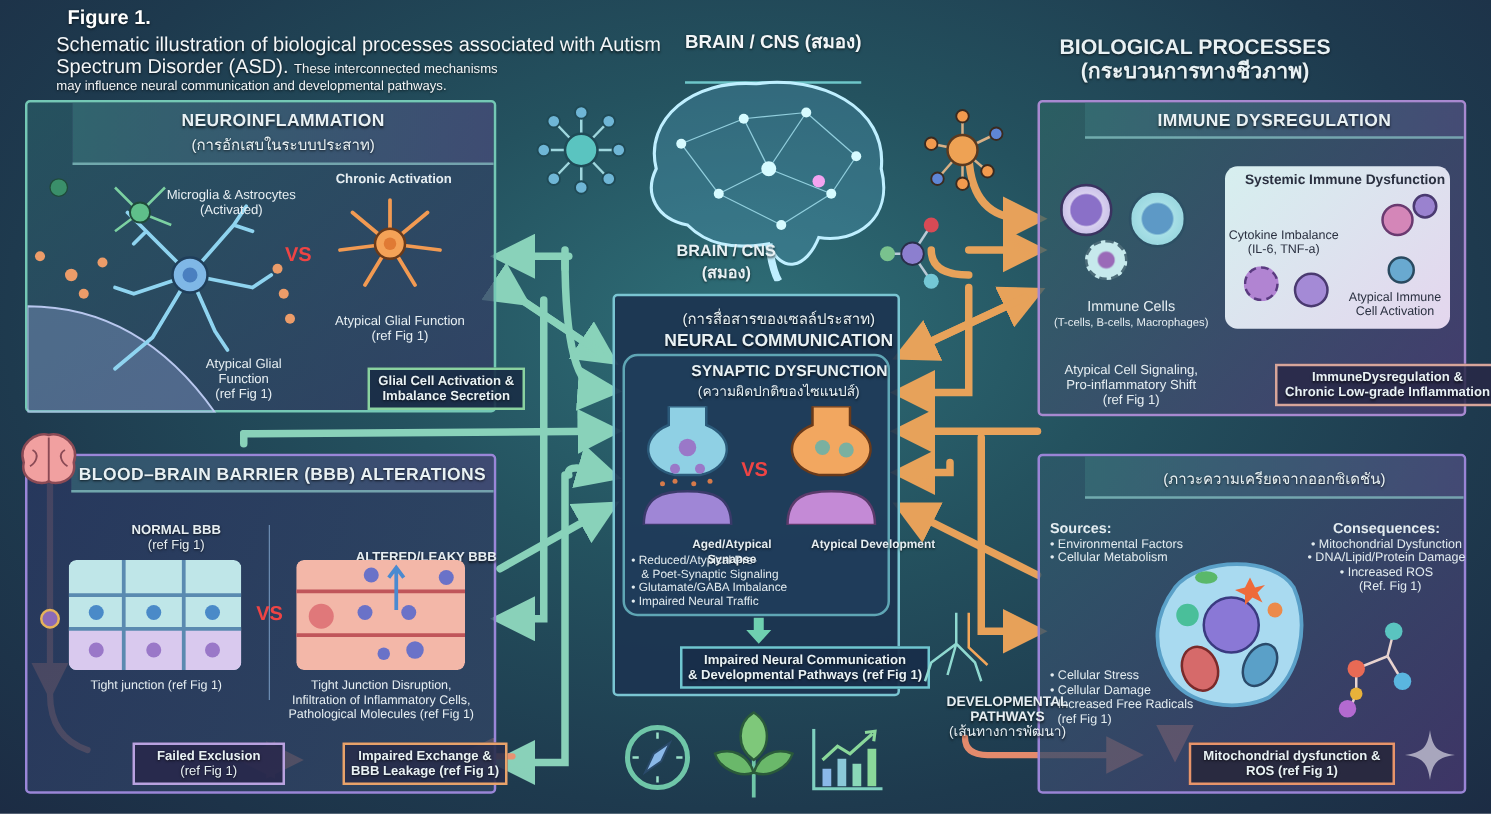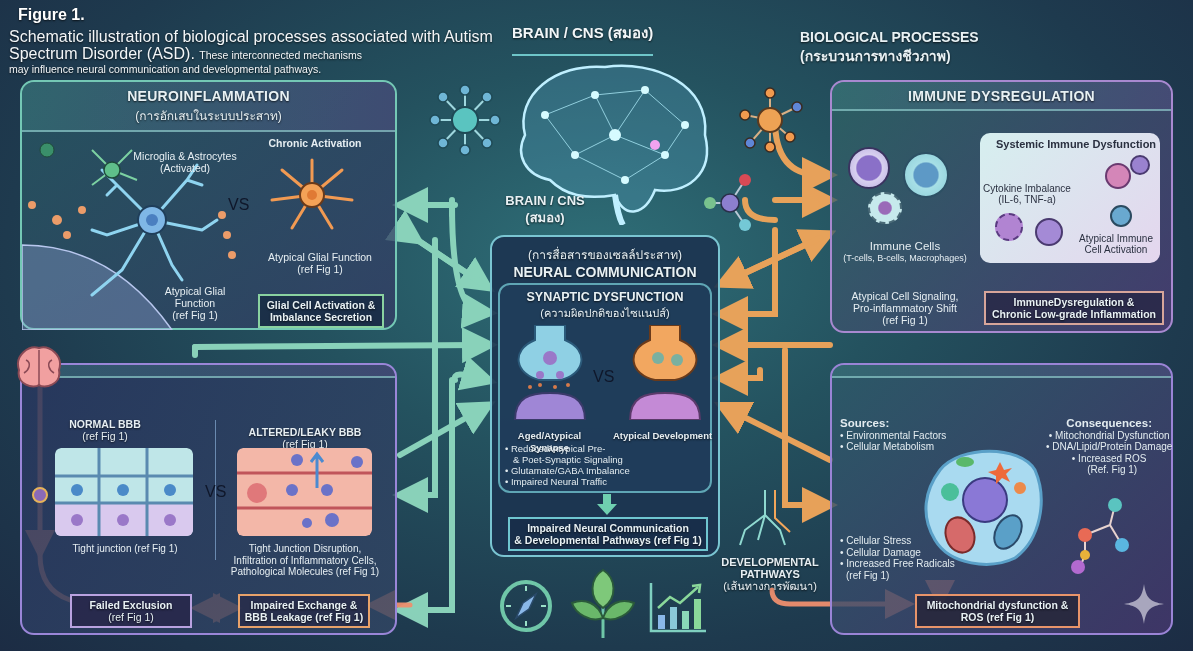--- a/index.html
+++ b/index.html
@@ -4,36 +4,36 @@
 <style>
   * { box-sizing: border-box; margin: 0; padding: 0; }
   html, body { width: 1193px; height: 651px; overflow: hidden; }
   body {
     position: relative;
     font-family: "Liberation Sans", "DejaVu Sans", sans-serif;
     color: #e8f1f4;
     background: radial-gradient(ellipse at 50% 40%, #2f6f78 0%, #24525f 35%, #1e3a4e 70%, #1c2c44 100%);
   }
   .abs { position: absolute; }
-  .shadowtxt { text-shadow: 0 1px 2px rgba(0,0,0,.7); }
+  .shadowtxt { text-shadow: 0 1px 2px rgba(0,0,0,.7); margin-left: 36px; }
 
   
   .fig-title { left: 18px; top: 6px; font-size: 16px; font-weight: bold; color: #fff; }
   .fig-caption { left: 9px; top: 28px; width: 520px; font-size: 16px; line-height: 17px; color: #f3f6f8; }
   .fig-caption .small { font-size: 10.5px; }
   .fig-caption .sub { display: block; font-size: 10.5px; line-height: 11px; }
 
   
-  .brain-header { left: 512px; top: 21px; font-size: 15px; font-weight: bold; color: #f2f6f8; border-bottom: 2px solid #6ec6c9; padding-bottom: 9px; }
+  .brain-header { left: 512px; top: 21px; font-size: 15px; font-weight: bold; color: #f2f6f8; border-bottom: 2px solid #6ec6c9; padding-bottom: 20px; }
   .brain-sublabel { left: 505px; top: 192px; width: 80px; text-align: center; font-size: 13px; font-weight: bold; line-height: 17px; }
-  .bio-header { left: 800px; top: 28px; width: 240px; font-size: 14px; font-weight: bold; line-height: 19px; }
+  .bio-header { left: 800px; top: 28px; width: 240px; text-align: center; font-size: 17px; font-weight: bold; line-height: 19px; }
 
   
   .panel {
-    position: absolute; border-radius: 14px; border: 2px solid #7fd0c0;
+    position: absolute; border-radius: 4px; border: 2px solid #7fd0c0;
     background: linear-gradient(135deg, rgba(40,90,100,.75), rgba(52,58,100,.75));
     overflow: hidden;
   }
   .panel-head {
     text-align: center; border-bottom: 2px solid rgba(140,200,200,.7);
     padding: 6px 4px 5px; background: linear-gradient(90deg, rgba(60,120,125,.5), rgba(80,80,130,.5));
   }
   .panel-head .t1 { font-size: 14px; font-weight: bold; letter-spacing: .3px; }
   .panel-head .t2 { font-size: 12px; margin-top: 2px; }
 
@@ -43,21 +43,21 @@
   #p-ox { left: 830px; top: 363px; width: 343px; height: 272px; border-color: #9a84d6; background: linear-gradient(135deg, rgba(45,90,105,.8), rgba(70,55,110,.8)); }
   #p-neural { left: 490px; top: 235px; width: 230px; height: 322px; border-color: #7ac5d2; background: rgba(28,52,80,.92); }
   #p-synaptic { left: 498px; top: 283px; width: 214px; height: 210px; border: 2px solid #5fa6b5; border-radius: 12px; background: rgba(32,62,92,.8); }
 
   .label { position: absolute; font-size: 10.5px; line-height: 12px; text-align: center; color: #e6eef2; }
   .label.b { font-weight: bold; }
   .outcome {
     position: absolute; border-radius: 0; border: 2px solid #8ad2a0; text-align: center;
     font-size: 10.5px; font-weight: bold; line-height: 12px; padding: 3px 4px; background: rgba(25,45,70,.9);
   }
-  .vs { position: absolute; font-size: 16px; font-weight: normal; color: #0f172a; }
+  .vs { position: absolute; font-size: 16px; font-weight: bold; color: #ef4444; }
 
   
   .cell { position: absolute; border-radius: 50%; }
 
   
   svg.overlay { position: absolute; left: 0; top: 0; pointer-events: none; }
 
   .bullets { position: absolute; font-size: 10px; line-height: 11.5px; color: #e3ecf0; text-align: left; }
   .bullets .hdr { font-weight: bold; font-size: 11.5px; }
 
@@ -320,21 +320,21 @@
 </div>
 
 <div class="panel" id="p-neural">
   <div style="text-align:center;padding-top:6px;" class="shadowtxt">
     <div style="font-size:12px;margin-top:2px;">(การสื่อสารของเซลล์ประสาท)</div>
     <div style="font-size:14px;font-weight:bold;">NEURAL COMMUNICATION</div>
   </div>
 </div>
 <div id="p-synaptic" class="abs">
   <div style="text-align:center;padding-top:5px;" class="shadowtxt">
-    <div style="font-size:12.5px;font-weight:bold;">SYNAPTIC DYSFUNCTION</div>
+    <div style="font-size:12.5px;font-weight:bold;text-align:right;">SYNAPTIC DYSFUNCTION</div>
     <div style="font-size:11px;">(ความผิดปกติของไซแนปส์)</div>
   </div>
 </div>
 <svg class="abs" style="left:510px;top:325px" width="80" height="95">
   <path d="M25,0 L25,15 C0,25 5,50 30,55 L50,55 C75,50 80,25 55,15 L55,0 Z" fill="#8fd0e4" stroke="#2b5a7a" stroke-width="2"></path>
   <circle cx="40" cy="33" r="7" fill="#9a78c8"></circle>
     <circle cx="30" cy="50" r="4" fill="#9a78c8"></circle>
     <circle cx="50" cy="50" r="4" fill="#9a78c8"></circle>
   <path d="M5,95 C5,72 20,68 40,68 C60,68 75,72 75,95 Z" fill="#9f86d6" stroke="#3a3a6a" stroke-width="2"></path>
   <g fill="#d67a4a">
@@ -362,32 +362,33 @@
 <svg class="abs" style="left:595px;top:494px" width="24" height="22">
     <path d="M8,0 L16,0 L16,10 L22,10 L12,21 L2,10 L8,10 Z" fill="#6fd0b0"></path>
   </svg>
 <div class="outcome shadowtxt" style="left:508px;top:517px;width:200px;border-color:#6fc6d0;background:rgba(24,46,74,.95);">
   <div>Impaired Neural Communication</div>
   <div>&amp; Developmental Pathways (ref Fig 1)</div>
 </div>
 
 <div class="panel" id="p-bbb">
   <div class="panel-head shadowtxt" style="margin-left:35px;">
+    <div class="t1">BLOOD–BRAIN BARRIER (BBB) ALTERATIONS</div>
   </div>
 </div>
 <svg class="abs" style="left:14px;top:345px" width="50" height="45">
   <path d="M5,25 C0,10 15,0 25,3 C35,0 50,10 45,25 C48,40 30,44 25,40 C20,44 2,40 5,25 Z" fill="#f1a0a0" stroke="#8a4a55" stroke-width="2"></path>
   <path d="M25,5 L25,40 M12,15 C18,18 15,25 10,28 M38,15 C32,18 35,25 40,28" stroke="#8a4a55" stroke-width="1.5" fill="none"></path>
 </svg>
 <div class="cell" style="left:32px;top:487px;width:16px;height:16px;background:#8a6ab8;border:2px solid #e6b35a;"></div>
 <div class="label b shadowtxt" style="left:55px;top:418px;width:100px;">
   <div>NORMAL BBB</div>
   <div style="font-weight:normal">(ref Fig 1)</div>
 </div>
-<div class="label b shadowtxt" style="left:235px;top:426px;width:140px;">
+<div class="label b shadowtxt" style="left:235px;top:440px;width:140px;">
   <div>ALTERED/LEAKY BBB</div>
   <div style="font-weight:normal">(ref Fig 1)</div>
 </div>
 <div style="position:absolute;left:215px;top:420px;width:1px;height:140px;background:#6a8ab0;"></div>
 <svg class="bbb-img" style="left:55px;top:448px" width="138" height="88">
   <rect x="0" y="0" width="138" height="88" rx="6" fill="#bfe6e8"></rect>
   <rect x="0" y="55" width="138" height="33" fill="#d9c9ee"></rect>
   <g stroke="#5a8ab0" stroke-width="3">
       <line x1="0" y1="28" x2="138" y2="28"></line>
       <line x1="0" y1="55" x2="138" y2="55"></line>
@@ -433,20 +434,21 @@
   <div>Failed Exclusion</div>
   <div style="font-weight:normal">(ref Fig 1)</div>
 </div>
 <div class="outcome shadowtxt" style="left:238px;top:594px;width:132px;border-color:#e8a26a;background:rgba(40,45,75,.9);">
   <div>Impaired Exchange &amp;</div>
   <div>BBB Leakage (ref Fig 1)</div>
 </div>
 
 <div class="panel" id="p-ox">
   <div class="panel-head shadowtxt">
+    <div class="t2">(ภาวะความเครียดจากออกซิเดชัน)</div>
   </div>
 </div>
 <div class="bullets" style="left:840px;top:418px;">
   <div class="hdr">Sources:</div>
   <div>• Environmental Factors</div>
   <div>• Cellular Metabolism</div>
 </div>
 <div class="bullets" style="left:1046px;top:418px;text-align:center;">
   <div class="hdr">Consequences:</div>
   <div>• Mitochondrial Dysfunction</div>

